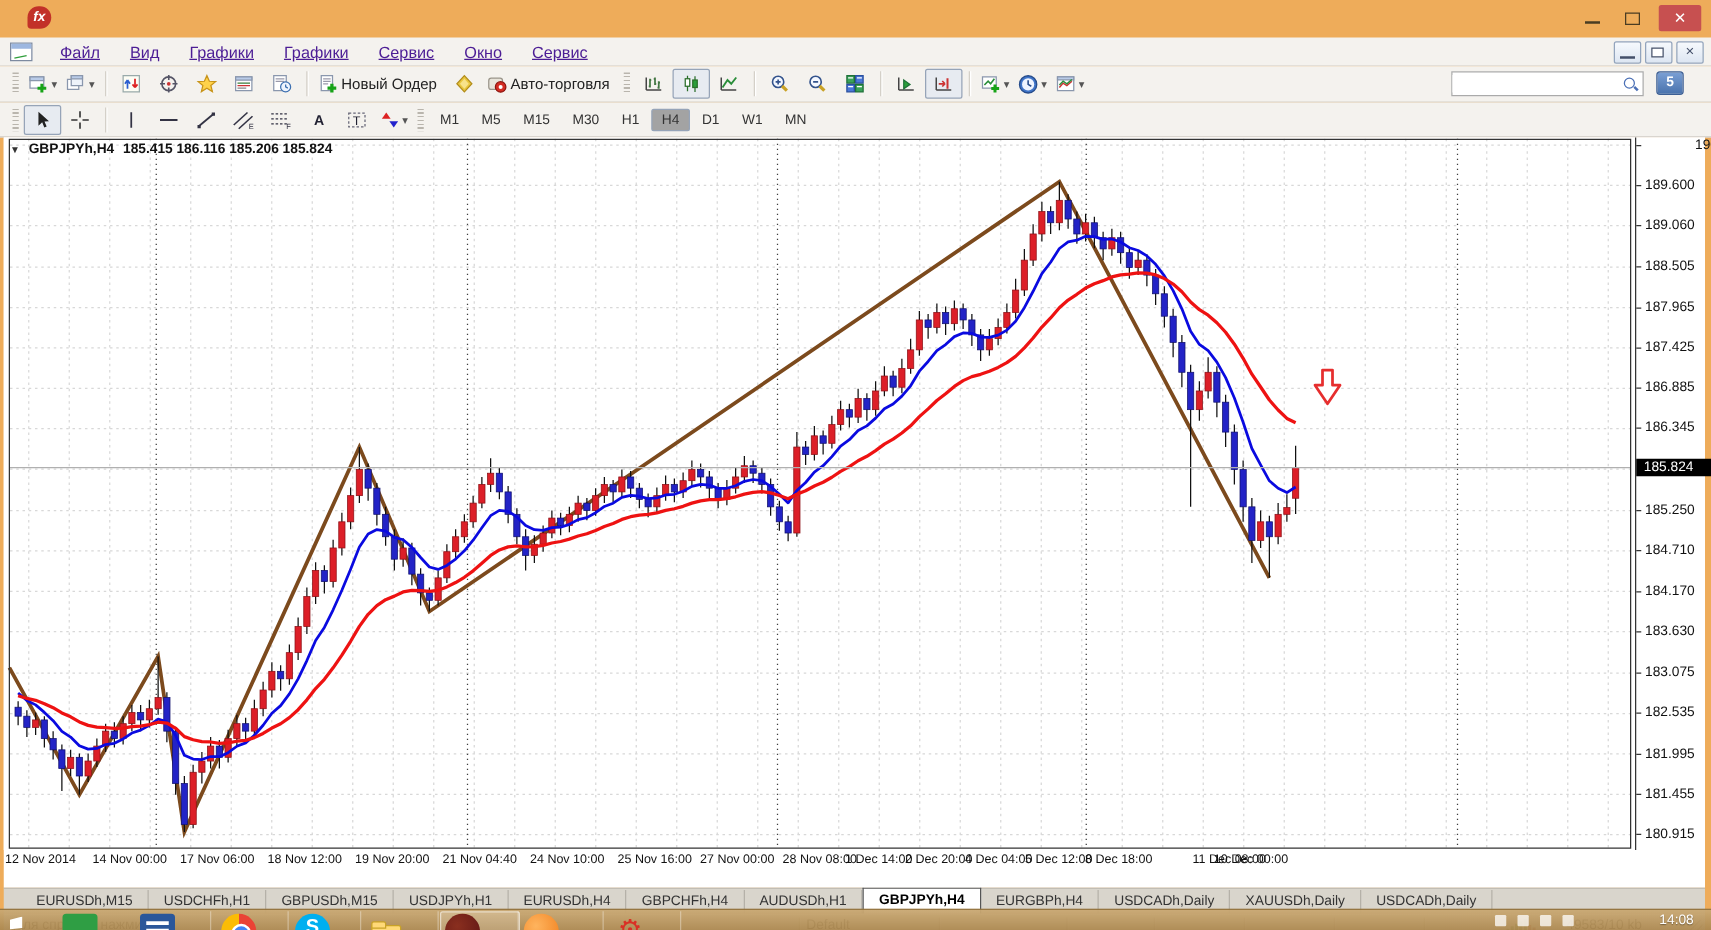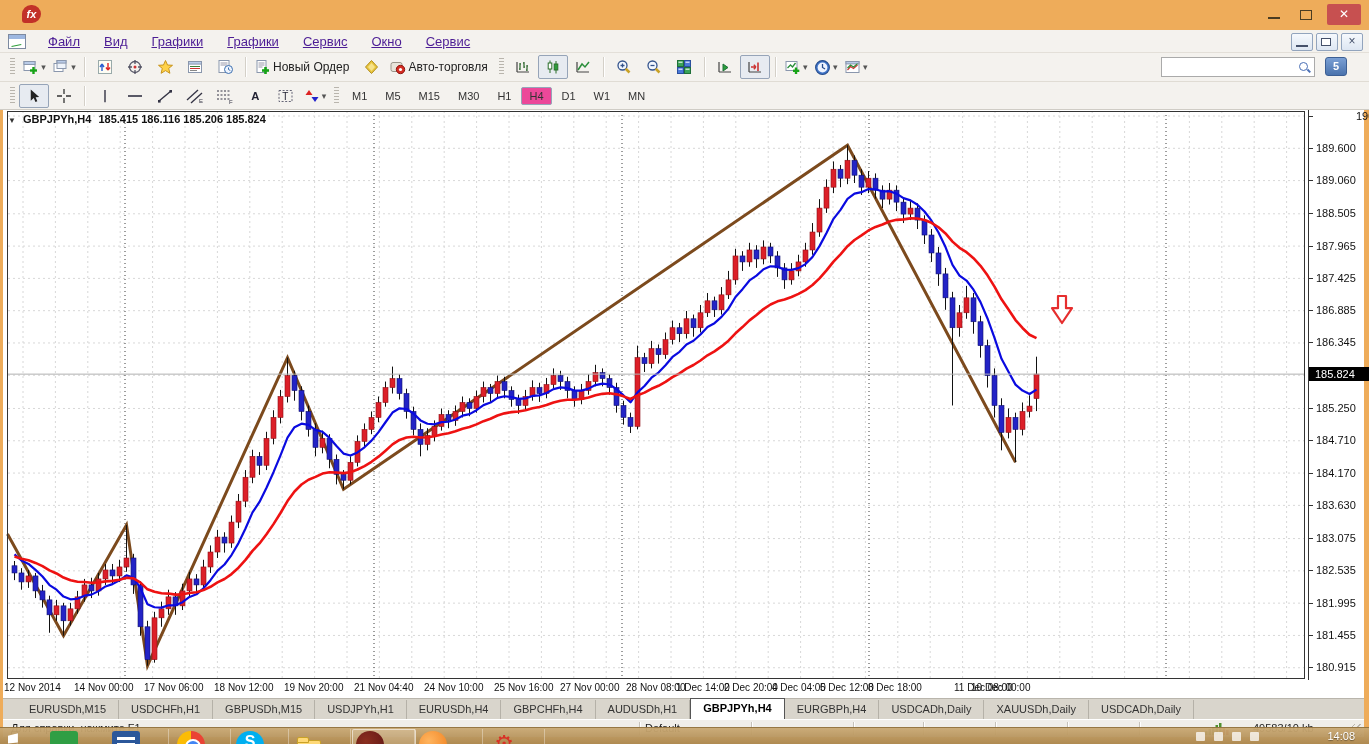--- a/index.html
+++ b/index.html
@@ -35,31 +35,31 @@
   .tbtn svg{display:block;}
   .dd{font-size:9px;color:#555;margin-left:2px;}
   .tlabel{font-size:12px;color:#222;margin:0 4px 0 2px;white-space:nowrap;}
   .searchbox{position:absolute;right:54px;top:4px;width:152px;height:18px;border:1px solid #aaa;background:#fff;display:flex;align-items:center;}
   .searchbox input{flex:1;border:0;outline:none;height:14px;font-size:11px;padding:0 3px;min-width:0;}
   .mag{width:13px;height:13px;position:relative;margin-right:3px;}
   .mag::before{content:"";position:absolute;left:1px;top:1px;width:7px;height:7px;border:1.5px solid #4a6fb5;border-radius:50%;}
   .mag::after{content:"";position:absolute;left:9px;top:9px;width:4px;height:1.5px;background:#4a6fb5;transform:rotate(45deg);}
   .chat5{position:absolute;right:22px;top:4px;width:20px;height:17px;background:linear-gradient(#7a9fd4,#4a73ad);border:1px solid #3c5f94;border-radius:3px;color:#fff;font-size:11px;font-weight:bold;text-align:center;line-height:16px;}
   .tfbtn{font-size:11px;color:#333;padding:2px 7px;margin:0 1px;border:1px solid transparent;border-radius:2px;}
-  .tfbtn.pressed{border:1px solid #96a4b8;background:#ec4899;}
+  .tfbtn.pressed{border:1px solid #96a4b8;background:#a3a3a3;}
   
   .chart-row{display:flex;height:570px;margin:0 5px 0 3px;background:#fff;}
   .chart-panel{position:relative;width:1305px;height:570px;background:#fff;}
   .chart-label{position:absolute;left:5px;top:3px;font-size:11px;font-weight:600;color:#111;display:flex;gap:7px;align-items:center;}
   .chart-label .tri::before{content:"▼";font-size:8px;color:#333;}
   .price-axis{position:relative;width:56px;height:570px;background:#fff;border-left:1px solid #333;font-size:11px;color:#111;}
   .pal{position:absolute;left:7px;white-space:nowrap;}
   .ptick{position:absolute;left:0;width:4px;height:1px;background:#333;}
   .price-badge{position:absolute;left:0;width:55px;height:14px;background:#000;color:#fff;font-size:11px;line-height:14px;padding-left:6px;}
-  .time-axis{position:relative;height:18px;background:#fff;margin:0 5px 0 3px;font-size:10px;color:#111;}
+  .time-axis{position:relative;height:30px;background:#fff;margin:0 5px 0 3px;font-size:10px;color:#111;}
   .tal{position:absolute;top:2px;white-space:nowrap;}
   
   .tab-bar{height:20px;background:#d9d5cc;margin:0 5px 0 3px;display:flex;align-items:flex-end;padding-left:14px;border-top:1px solid #b9b5ac;}
   .tab{font-size:11px;color:#333;padding:3px 12px 3px;border-right:1px solid #b5b1a8;height:13px;line-height:13px;}
   .tab.active{background:#fff;border:1px solid #555;border-bottom:none;font-weight:bold;color:#000;height:14px;}
   
   .status-bar{position:relative;height:17px;background:#f0eee9;margin:0 5px 0 3px;font-size:11px;color:#222;border-top:1px solid #fff;}
   .ssep{position:absolute;top:2px;bottom:2px;width:1px;background:#c6c2ba;box-shadow:1px 0 0 #fff;}
   .sb-help{position:absolute;left:8px;top:2px;}
   .sb-profile{position:absolute;left:642px;top:2px;}

